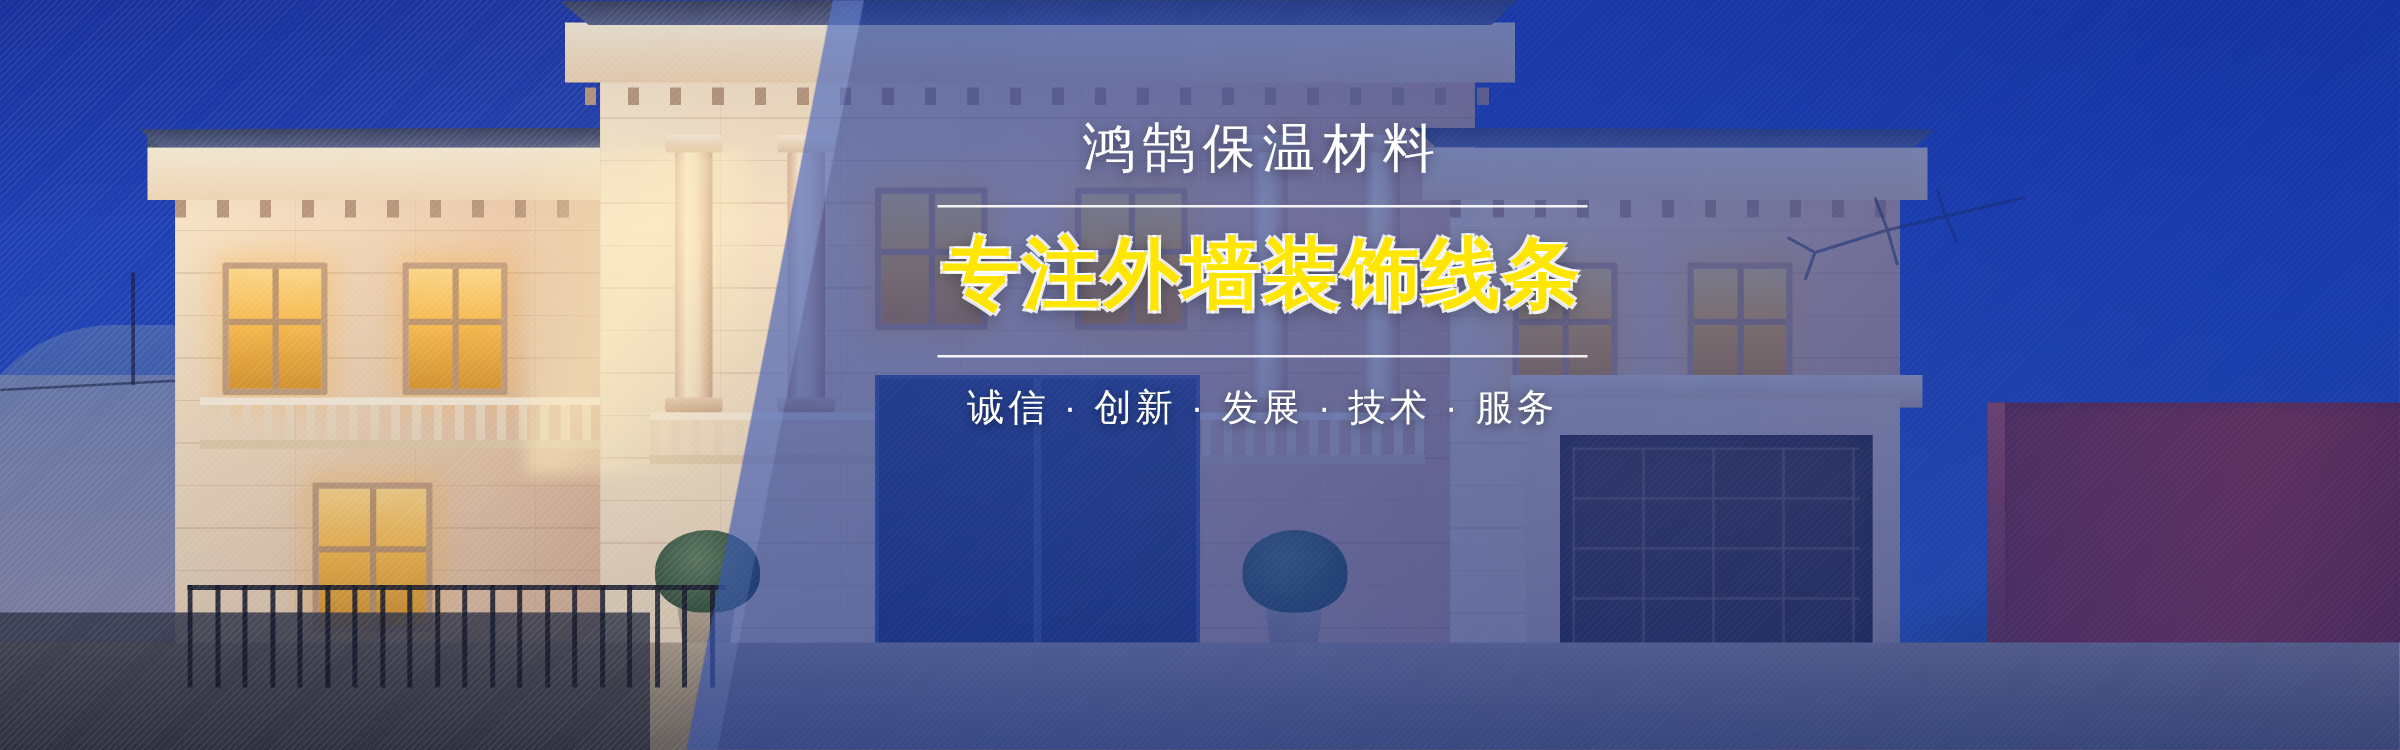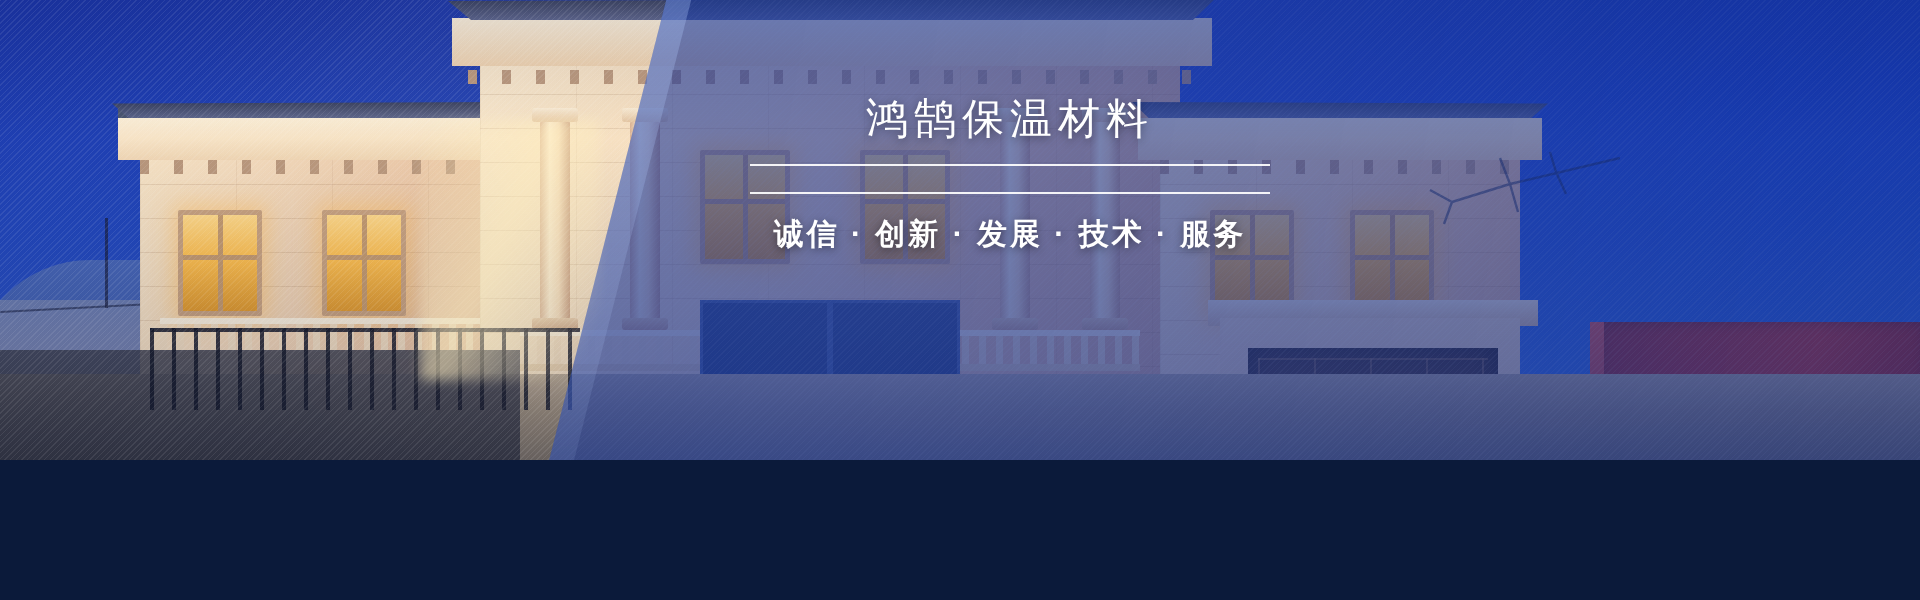--- a/index.html
+++ b/index.html
@@ -1,20 +1,20 @@
 <!DOCTYPE html>
 <html><head>
 <meta charset="utf-8">
 <style>
   html,body{margin:0;padding:0;background:#0b1a3a;}
   body{font-family:"Liberation Sans","DejaVu Sans",sans-serif;}
 
   .banner{
     position:relative;
-    width:1920px;height:460px;
+    width:1920px;height:600px;
     overflow:hidden;
   }
 
   
   .photo{position:absolute;inset:0;overflow:hidden;background:#1c3fb4;}
 
   
   .sky{
     position:absolute;inset:0;
     background:
@@ -221,21 +221,21 @@
        2px -2px 0 rgba(255,255,255,.85),
       -2px  2px 0 rgba(255,255,255,.85),
        2px  2px 0 rgba(255,255,255,.85),
        0 4px 14px rgba(0,0,0,.45);
   }
   .rule2{
     width:520px;height:2px;margin:26px auto 20px auto;
     background:#ffffff;opacity:.92;
   }
   .tagline{
-    color:#ffffff;font-size:30px;letter-spacing:3px;font-weight:700;
+    color:#ffffff;font-size:30px;letter-spacing:3px;font-weight:400;
     text-shadow:0 2px 8px rgba(0,0,0,.45);white-space:nowrap;
   }
 </style>
 </head>
 <body>
 
 <div class="banner">
 
   <div class="photo">
 
@@ -347,17 +347,18 @@
     <div class="halftone"></div>
   </div>
 
   <div class="overlay"></div>
   <div class="overlay-edge"></div>
   <div class="shaft"></div>
 
   <div class="content">
     <div class="brand">鸿鹄保温材料</div>
     <div class="rule"></div>
+    <div class="headline">专注外墙装饰线条</div>
     <div class="rule2"></div>
     <div class="tagline">诚信 · 创新 · 发展 · 技术 · 服务</div>
   </div>
 
 </div>
 
 </body></html>

